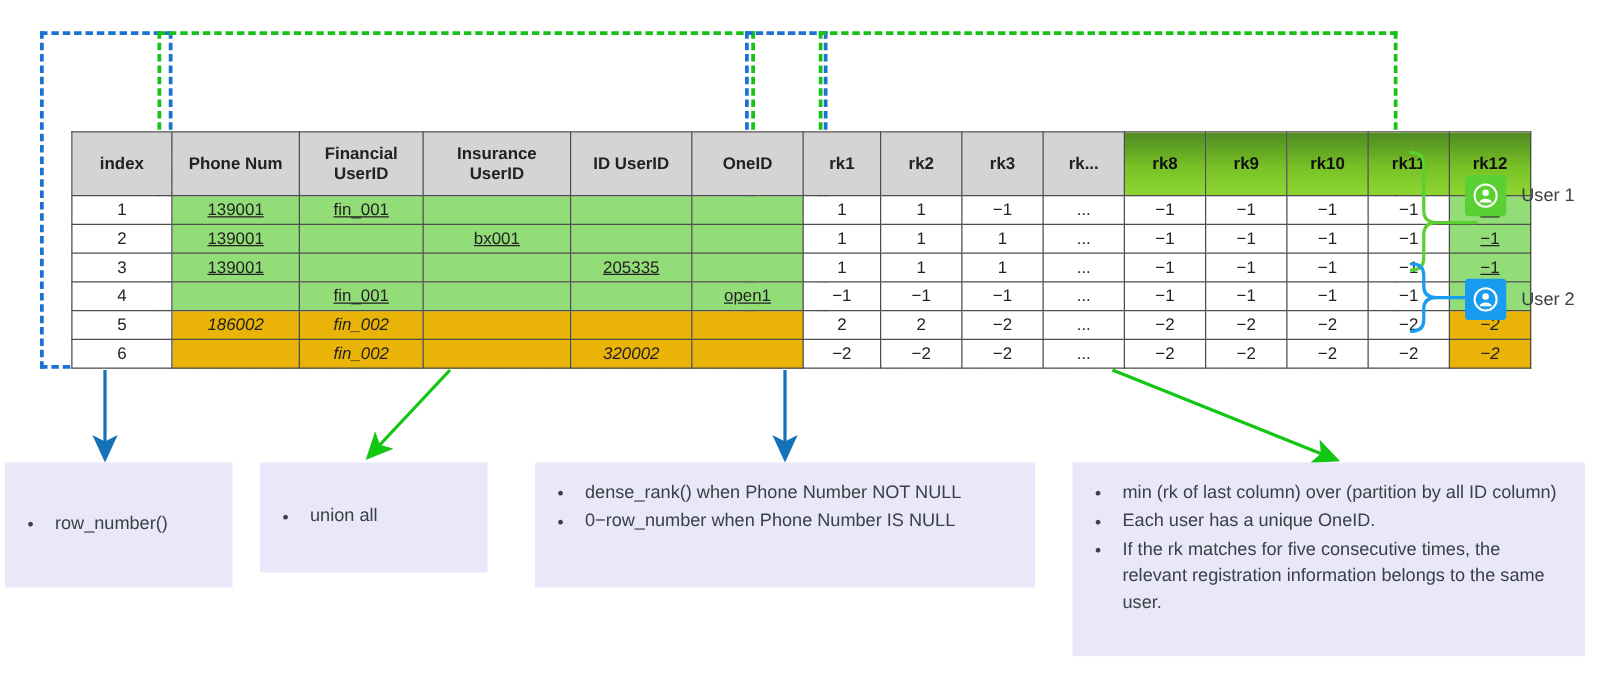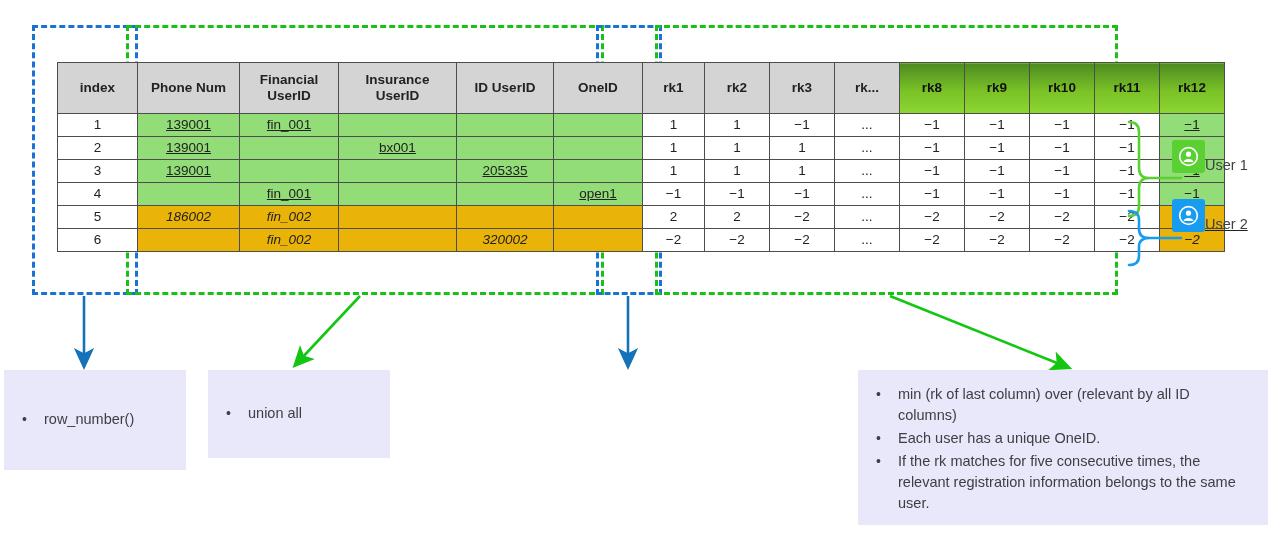--- a/index.html
+++ b/index.html
@@ -26,20 +26,21 @@
 
   
   .tbl-wrap {
     position: absolute;
     left: 57px; top: 62px;
   }
   table.grid {
     border-collapse: collapse;
     table-layout: fixed;
     font-size: 13.5px;
+    margin-top: 43px;
   }
   table.grid th, table.grid td {
     border: 1px solid #4d4d4d;
     text-align: center;
     vertical-align: middle;
     padding: 0;
     height: 22px;
     line-height: 1.15;
     font-weight: normal;
     white-space: nowrap;
@@ -68,22 +69,22 @@
   .w-idn   { width: 90px; }
   .w-open  { width: 82px; }
   .w-rk    { width: 58px; }
   .w-rk1   { width: 55px; }
 
   
   .brace { position: absolute; }
   .legend-item {
     position: absolute;
     display: flex;
-    align-items: flex-end;
-    gap: 0;
+    align-items: center;
+    gap: 12px;
   }
   .user-chip {
     width: 33px; height: 33px;
     border-radius: 3px;
     display: flex; align-items: center; justify-content: center;
   }
   .user-chip.green { background: #5ad033; }
   .user-chip.blue  { background: #189cf0; }
   .user-label { font-size: 14.5px; color: #3c4043; }
 
@@ -271,21 +272,21 @@
     <span class="user-chip green">
       <svg width="23" height="23" viewBox="0 0 24 24" aria-hidden="true">
         <circle cx="12" cy="12" r="9.2" fill="none" stroke="#ffffff" stroke-width="1.7"></circle>
         <circle cx="12" cy="9.6" r="2.7" fill="#ffffff"></circle>
         <path d="M6.6 17.8 a5.7 4.6 0 0 1 10.8 0 z" fill="#ffffff"></path>
       </svg>
     </span>
     <span class="user-label">User 1</span>
   </div>
 
-  <div class="legend-item" style="left:1172px; top:199px;text-decoration:underline;">
+  <div class="legend-item" style="left:1172px; top:223px;">
     <span class="user-chip blue">
       <svg width="23" height="23" viewBox="0 0 24 24" aria-hidden="true">
         <circle cx="12" cy="12" r="9.2" fill="none" stroke="#ffffff" stroke-width="1.7"></circle>
         <circle cx="12" cy="9.6" r="2.7" fill="#ffffff"></circle>
         <path d="M6.6 17.8 a5.7 4.6 0 0 1 10.8 0 z" fill="#ffffff"></path>
       </svg>
     </span>
     <span class="user-label">User 2</span>
   </div>
 
@@ -309,22 +310,28 @@
       <li>row_number()</li>
     </ul>
   </div>
 
   <div class="callout centered" style="left:208px; top:370px; width:182px; height:88px;">
     <ul>
       <li>union all</li>
     </ul>
   </div>
 
+  <div class="callout" style="left:428px; top:370px; width:400px; height:100px;">
+    <ul>
+      <li>dense_rank() when Phone Number NOT NULL</li>
+      <li>0−row_number when Phone Number IS NULL</li>
+    </ul>
+  </div>
 
   <div class="callout" style="left:858px; top:370px; width:410px; height:155px;">
     <ul>
-      <li>min (rk of last column) over (relevant by all ID columns)</li>
+      <li>min (rk of last column) over (partition by all ID column)</li>
       <li>Each user has a unique OneID.</li>
       <li>If the rk matches for five consecutive times, the relevant registration information belongs to the same user.</li>
     </ul>
   </div>
 
 </div>
 
 </body></html>

